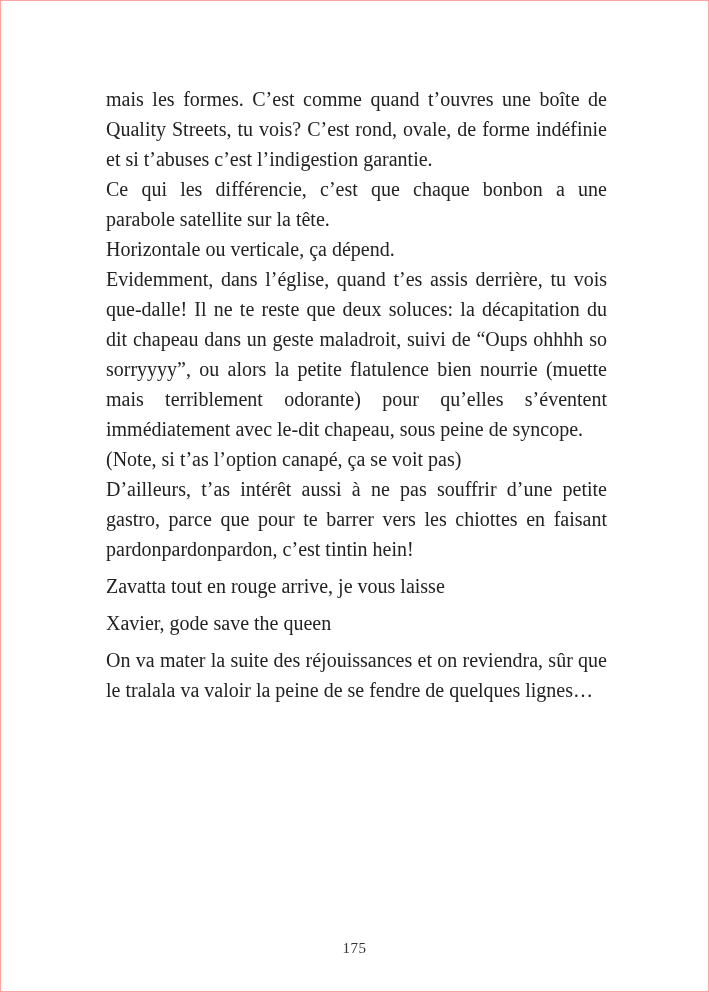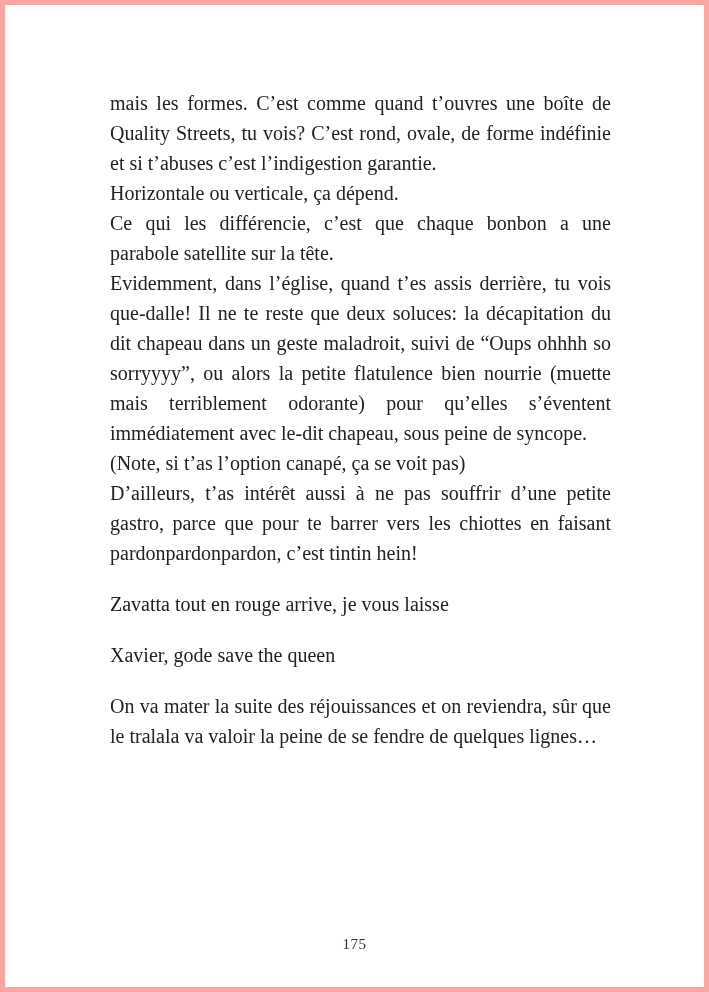--- a/index.html
+++ b/index.html
@@ -12,61 +12,61 @@
       background: #ffffff;
       font-family: "Liberation Serif", serif;
       color: #222222;
       position: relative;
       overflow: hidden;
     }
     .page {
       position: absolute;
       top: 0; left: 0; right: 0; bottom: 0;
       background: #ffffff;
-      border: 5px solid #fca5a5;
+      border: 1px solid #fca5a5;
       box-sizing: border-box;
     }
     .text-block {
       position: absolute;
       top: 83px;
       left: 105px;
       width: 501px;
       font-size: 20px;
       line-height: 30px;
       text-align: justify;
       text-justify: inter-word;
       -webkit-hyphens: none;
       hyphens: none;
     }
     .text-block p {
       margin: 0;
     }
     .text-block p.spaced {
-      margin-top: 21px;
+      margin-top: 7px;
     }
     .page-number {
       position: absolute;
       bottom: 34px;
       left: 0;
       right: 0;
       text-align: center;
       font-size: 15px;
       color: #333333;
       letter-spacing: 0.5px;
     }
   </style>
 </head>
 <body>
 
 <div class="page">
 
   <div class="text-block">
     <p>mais les formes. C’est comme quand t’ouvres une boîte de Quality Streets, tu vois? C’est rond, ovale, de forme indéfinie et si t’abuses c’est l’indigestion garantie.</p>
+    <p>Ce qui les différencie, c’est que chaque bonbon a une parabole satellite sur la tête.</p>
     <p>Horizontale ou verticale, ça dépend.</p>
-    <p>Ce qui les différencie, c’est que chaque bonbon a une parabole satellite sur la tête.</p>
     <p>Evidemment, dans l’église, quand t’es assis derrière, tu vois que-dalle! Il ne te reste que deux soluces: la décapitation du dit chapeau dans un geste maladroit, suivi de “Oups ohhhh so sorryyyy”, ou alors la petite flatulence bien nourrie (muette mais terriblement odorante) pour qu’elles s’éventent immédiatement avec le-dit chapeau, sous peine de syncope.</p>
     <p>(Note, si t’as l’option canapé, ça se voit pas)</p>
     <p>D’ailleurs, t’as intérêt aussi à ne pas souffrir d’une petite gastro, parce que pour te barrer vers les chiottes en faisant pardonpardonpardon, c’est tintin hein!</p>
     <p class="spaced">Zavatta tout en rouge arrive, je vous laisse</p>
     <p class="spaced">Xavier, gode save the queen</p>
     <p class="spaced">On va mater la suite des réjouissances et on reviendra, sûr que le tralala va valoir la peine de se fendre de quelques lignes…</p>
   </div>
 
   <div class="page-number">175</div>
 

